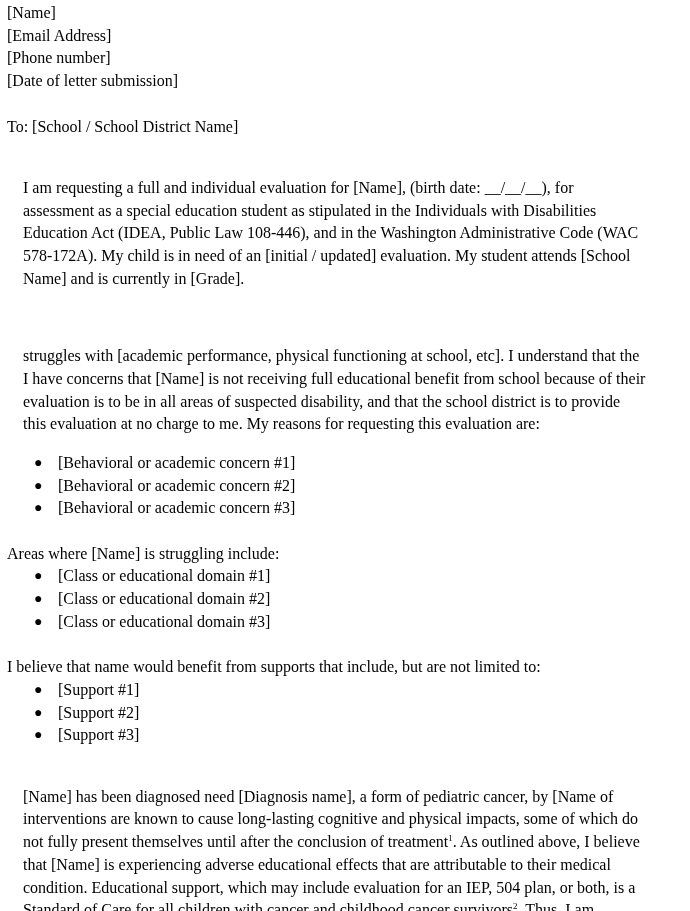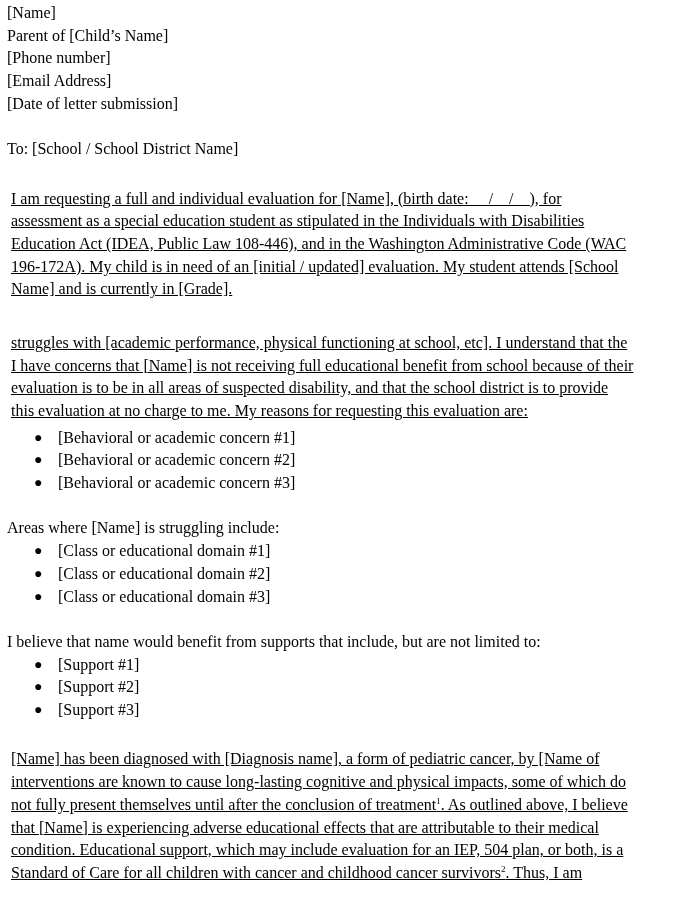--- a/index.html
+++ b/index.html
@@ -15,21 +15,21 @@
       font-size: 16px;
       line-height: 22.7px;
       color: #000000;
     }
     .page {
       position: relative;
       padding: 2px 12px 0 7px;
       width: 683px;
     }
     .line { display: block; white-space: nowrap; }
-    .para { margin: 4px; text-decoration: underline; }
+    .para { margin: 16px; }
     .blank { height: 22.7px; }
     ul.bullets {
       list-style: none;
       margin: 0;
       padding: 0;
     }
     ul.bullets li {
       position: relative;
       padding-left: 51px;
       white-space: nowrap;
@@ -46,37 +46,36 @@
       vertical-align: 6px;
     }
   </style>
 </head>
 <body>
 
 <div class="page">
 
   <div>
     <span class="line">[Name]</span>
-    <span class="line">Parent of [Child’s Name]</span>
+    <span class="line">[Email Address]</span>
     <span class="line">[Phone number]</span>
-    <span class="line">[Email Address]</span>
     <span class="line">[Date of letter submission]</span>
   </div>
 
   <div class="blank"></div>
 
   <span class="line">To: [School / School District Name]</span>
 
   <div class="blank"></div>
 
   <p class="para">
     <span class="line">I am requesting a full and individual evaluation for [Name], (birth date: __/__/__), for</span>
     <span class="line">assessment as a special education student as stipulated in the Individuals with Disabilities</span>
     <span class="line">Education Act (IDEA, Public Law 108-446), and in the Washington Administrative Code (WAC</span>
-    <span class="line">196-172A). My child is in need of an [initial / updated] evaluation. My student attends [School</span>
+    <span class="line">578-172A). My child is in need of an [initial / updated] evaluation. My student attends [School</span>
     <span class="line">Name] and is currently in [Grade].</span>
   </p>
 
   <div class="blank"></div>
 
   <p class="para">
     <span class="line">struggles with [academic performance, physical functioning at school, etc]. I understand that the</span>
     <span class="line">I have concerns that [Name] is not receiving full educational benefit from school because of their</span>
     <span class="line">evaluation is to be in all areas of suspected disability, and that the school district is to provide</span>
     <span class="line">this evaluation at no charge to me. My reasons for requesting this evaluation are:</span>
@@ -128,21 +127,21 @@
     </li>
     <li>
       <span class="bullet">●</span>
       <span>[Support #3]</span>
     </li>
   </ul>
 
   <div class="blank"></div>
 
   <p class="para">
-    <span class="line">[Name] has been diagnosed with [Diagnosis name], a form of pediatric cancer, by [Name of</span>
+    <span class="line">[Name] has been diagnosed need [Diagnosis name], a form of pediatric cancer, by [Name of</span>
     <span class="line">interventions are known to cause long-lasting cognitive and physical impacts, some of which do</span>
     <span class="line"><span>not fully present themselves until after the conclusion of treatment</span><sup>1</sup><span>. As outlined above, I believe</span></span>
     <span class="line">that [Name] is experiencing adverse educational effects that are attributable to their medical</span>
     <span class="line">condition. Educational support, which may include evaluation for an IEP, 504 plan, or both, is a</span>
     <span class="line"><span>Standard of Care for all children with cancer and childhood cancer survivors</span><sup>2</sup><span>. Thus, I am</span></span>
   </p>
 
 </div>
 
 </body></html>

